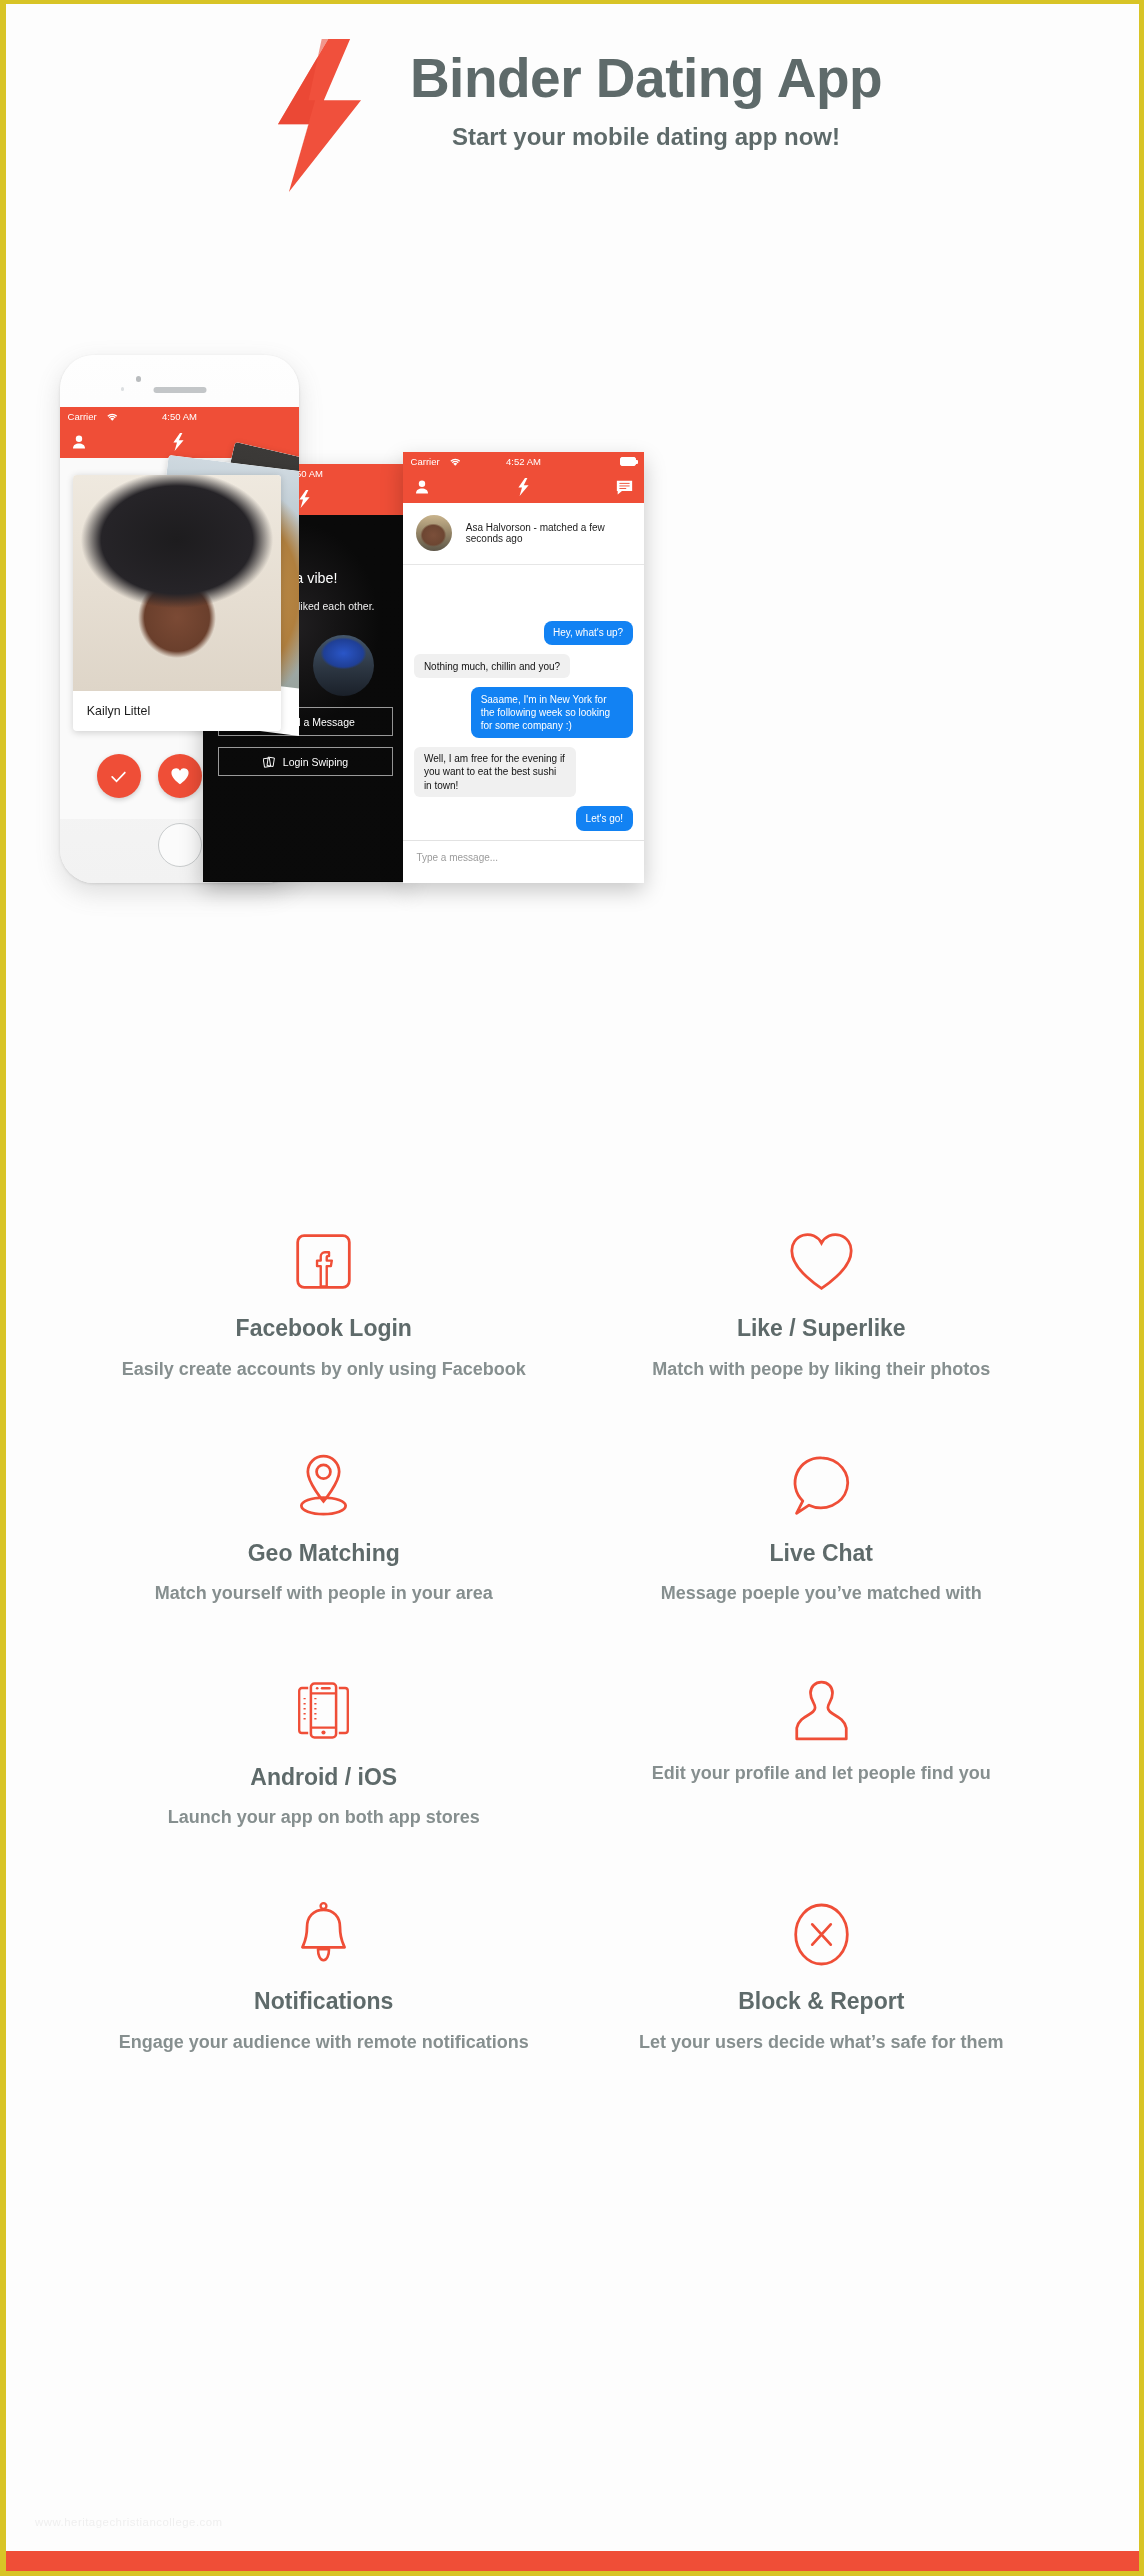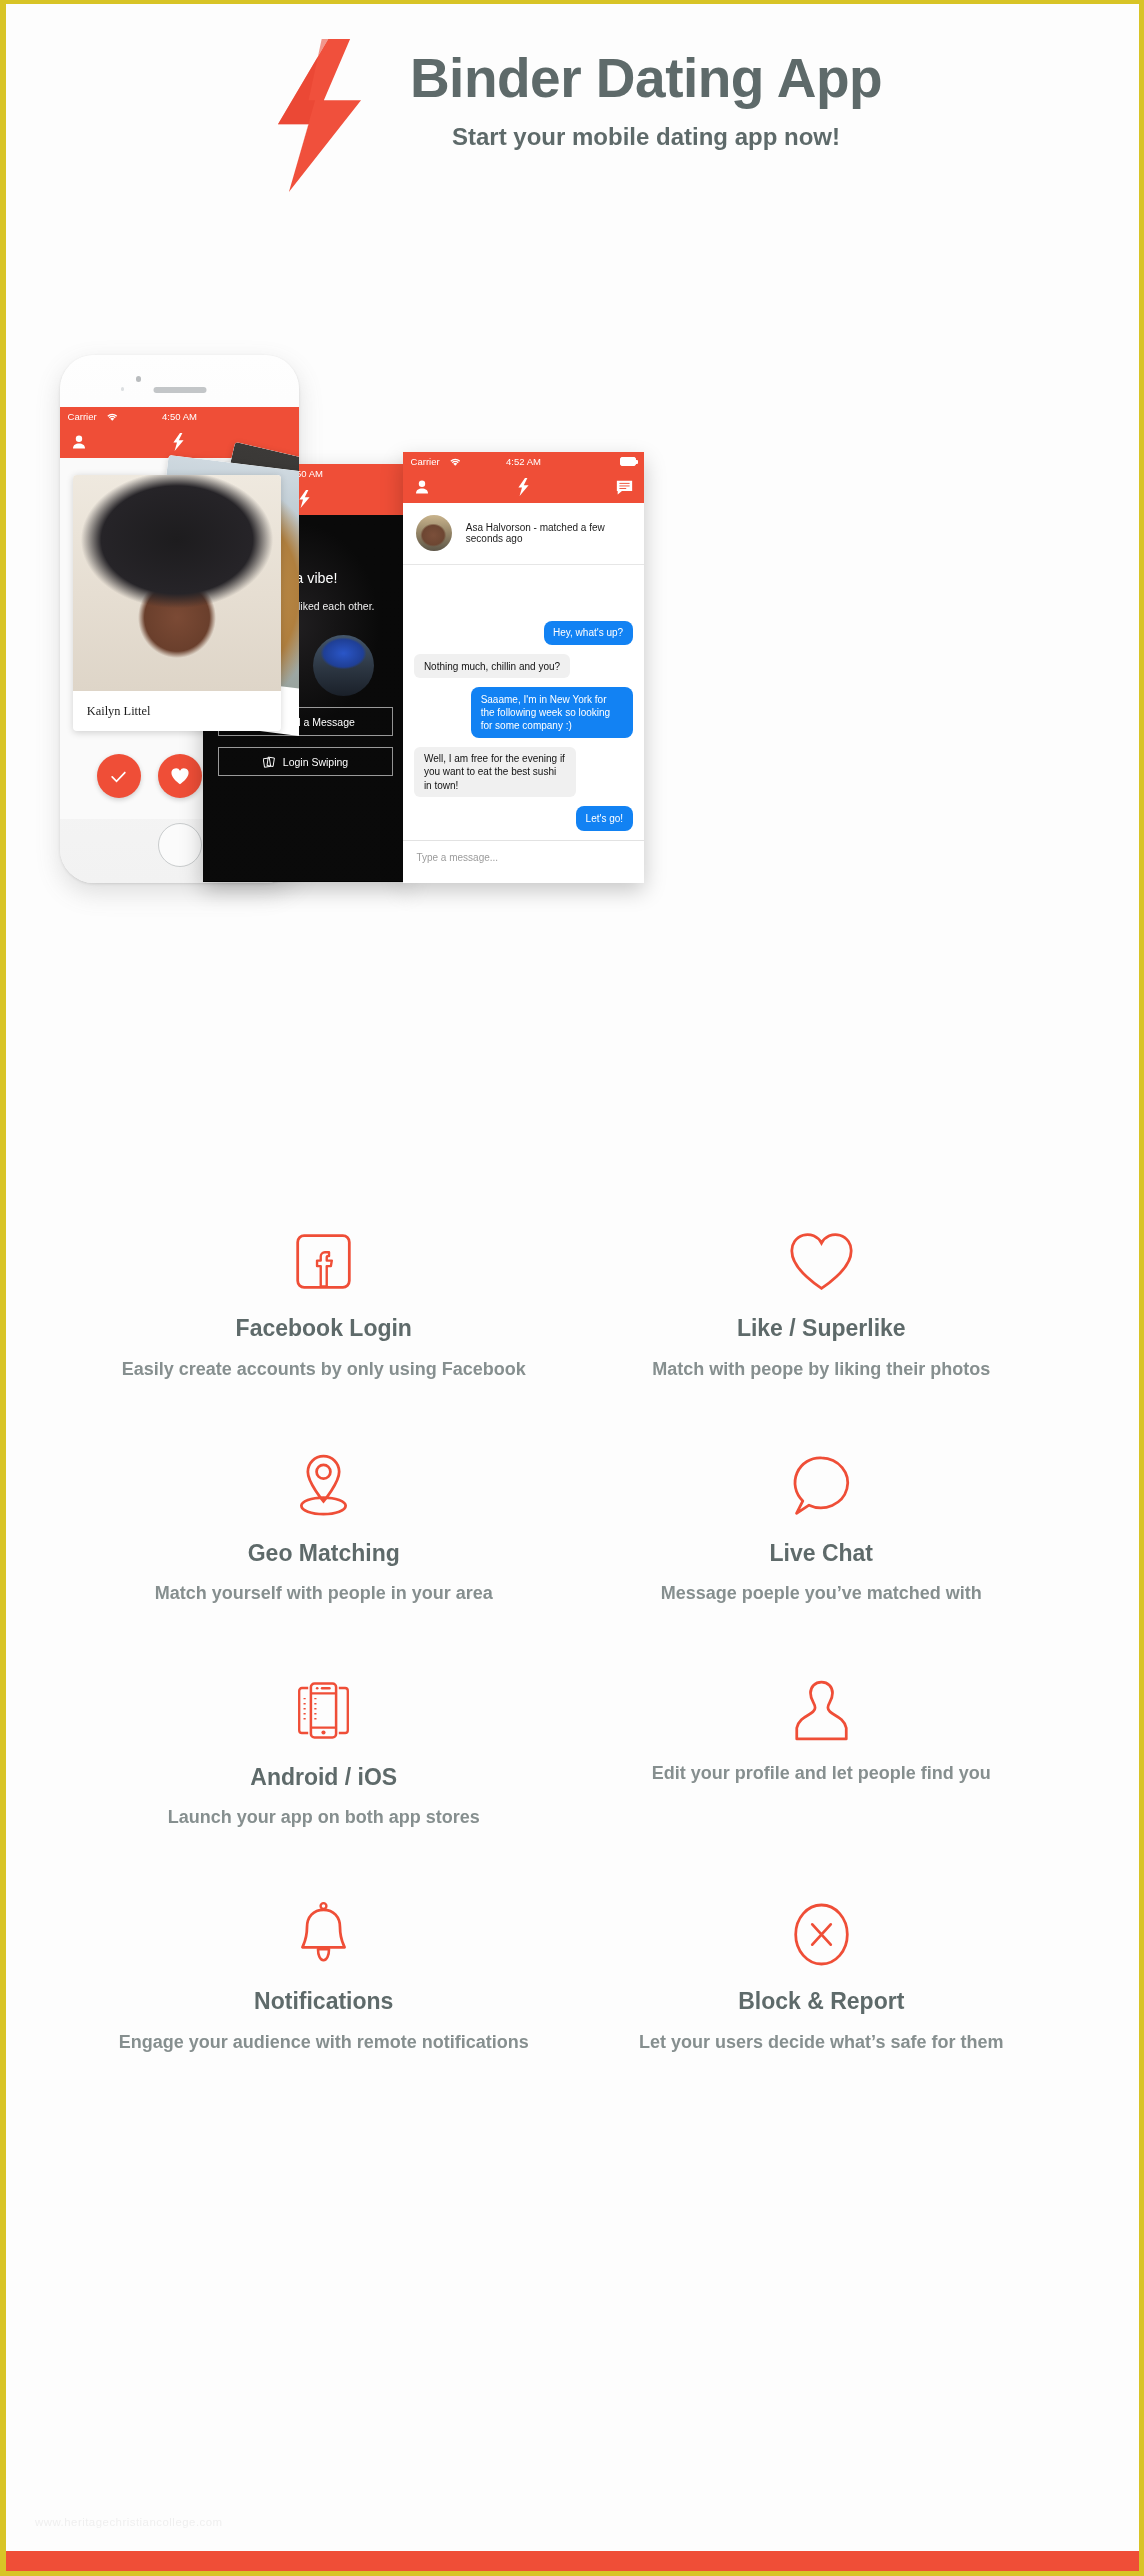--- a/index.html
+++ b/index.html
@@ -87,21 +87,21 @@
     height: 32px; background: #ef4e37; display: flex; align-items: center;
     justify-content: space-between; padding: 0 11.4px;
   }
   .navbar .spacer { width: 19px; }
   
   .swipe-body { position: relative; height: 361px; background: #fafafa; }
   .card {
     position: absolute; background: #fff; border-radius: 3.8px; overflow: hidden;
     box-shadow: 0 1.9px 7.6px rgba(0,0,0,.16);
   }
-  .card-main { left: 13.4px; top: 17px; width: 208px; height: 256px; z-index: 3; font-family: Liberation Serif, serif; }
+  .card-main { left: 13.4px; top: 17px; width: 208px; height: 256px; z-index: 3; }
   .card-b { left: 92px; top: 7.6px; width: 198px; height: 263px; transform: rotate(7deg); z-index: 2; }
   .card-c { left: 143px; top: 1.9px; width: 191px; height: 265px; transform: rotate(13deg); z-index: 1; }
   .card-photo { width: 100%; height: 216px; position: relative; overflow: hidden; }
   .card-name {
     height: 40px; display: flex; align-items: center; padding-left: 13.4px;
     font-size: 12.4px; color: #1b1b1b;
   }
   .yes-stamp {
     position: absolute; top: 23px; left: 11.4px; background: #3bb54a; color: #fff;
     font-size: 16px; font-weight: bold; padding: 3.8px 9.5px; border-radius: 3.8px;

